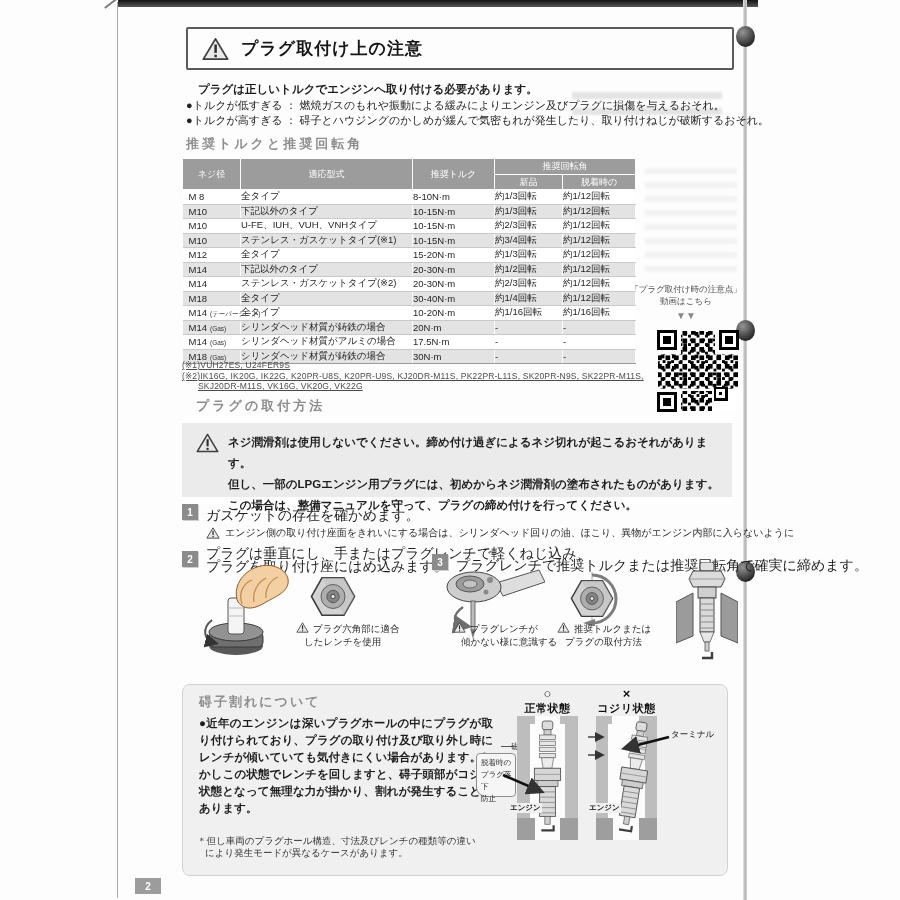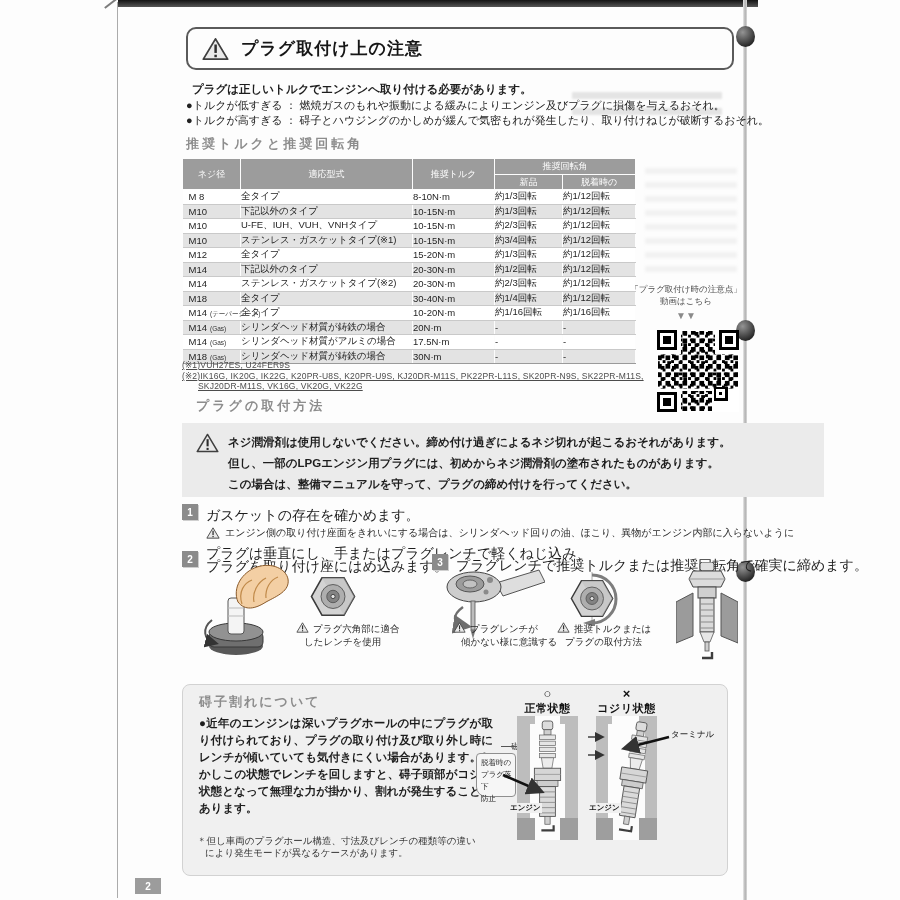--- a/index.html
+++ b/index.html
@@ -11,25 +11,25 @@
   .left-edge{left:117px;top:2px;width:1px;height:896px;background:#ababab;}
   .curl{left:101px;top:-4px;width:36px;height:2px;background:#7c7c7c;transform:rotate(-38deg);}
   .bind-line{left:743px;top:0;width:4px;height:900px;background:linear-gradient(90deg,#e9e9e9,#b1b1b1 55%,#dadada);}
   .bead{width:19px;height:21px;border-radius:50%;background:radial-gradient(circle at 35% 30%,#949494,#262626 75%);left:736px;}
   .bleed{pointer-events:none;}
   .bleed-block{background:#d2d2d2;border-radius:3px;opacity:.75;filter:blur(1.1px);}
   .bleed-lines{background:repeating-linear-gradient(180deg,#c6c6c6 0 7px,transparent 7px 16px);opacity:.45;filter:blur(1.2px);}
   .bleed-faint{background:repeating-linear-gradient(180deg,#d8d8d8 0 6px,transparent 6px 14px);opacity:.3;filter:blur(1.4px);}
 
   
-  .hdr-box{left:186px;top:27px;width:548px;height:43px;border:2px solid #5a5a5a;border-radius:10px;
+  .hdr-box{left:186px;top:27px;width:548px;height:43px;border:2px solid #5a5a5a;border-radius:2px;
            display:flex;align-items:center;gap:12px;padding-left:14px;box-sizing:border-box;background:#fdfdfd;}
   .hdr-title{font-size:17px;font-weight:bold;color:#161616;letter-spacing:1px;}
 
-  .lead{left:192px;top:82px;font-size:11.5px;font-weight:bold;color:#1d1d1d;}
+  .lead{left:198px;top:82px;font-size:11.5px;font-weight:bold;color:#1d1d1d;}
   .bullet{left:186px;font-size:11px;color:#222;}
 
   .sec-title{font-size:13px;font-weight:bold;color:#8d8d8d;letter-spacing:3px;}
 
   
   .tq-table{left:182px;top:158px;border-collapse:collapse;table-layout:fixed;width:453px;font-size:9.5px;}
   .tq-table th{background:#9c9c9c;color:#fff;font-weight:normal;font-size:9px;border:1px solid #fdfdfd;padding:0;}
   .tq-table tr.h1 th{height:15px;}
   .tq-table tr.h2 th{height:14px;}
   .tq-table td{height:13.5px;padding:0;text-align:left;border-bottom:1px solid #c9c9c9;border-right:1px solid #fdfdfd;color:#1e1e1e;}
@@ -39,21 +39,21 @@
   .t-size{text-align:left !important;padding-left:6px !important;white-space:nowrap;}
   .t-note{font-size:6.5px;color:#333;margin-left:3px;}
   .fnote{left:182px;font-size:8.5px;color:#4c4c4c;letter-spacing:.2px;text-decoration:underline;}
 
   
   .qr-cap{left:628px;width:116px;text-align:center;font-size:8.5px;color:#4a4a4a;}
   .qr-arrows{left:628px;width:116px;text-align:center;font-size:10px;color:#8a8a8a;line-height:8px;}
   .qr-svg{left:657px;top:330px;}
 
   
-  .caution-box{left:182px;top:423px;width:642px;height:74px;background:#ebebeb;box-sizing:border-box;
+  .caution-box{left:182px;top:423px;width:550px;height:74px;background:#ebebeb;box-sizing:border-box;
                padding:9px 10px 0 46px;}
   .caution-box .tri-pos{position:absolute;left:14px;top:10px;}
   .caution-line{font-size:11.5px;font-weight:bold;color:#1d1d1d;line-height:21px;}
 
   .step-badge{width:16px;height:16px;background:#8b8b8b;color:#fff;font-size:10px;font-weight:bold;
               display:flex;align-items:center;justify-content:center;box-shadow:1px 1px 0 #cfcfcf;}
   .step-text{font-size:14px;color:#1e1e1e;}
   .substep{font-size:10px;color:#2a2a2a;display:flex;align-items:center;gap:5px;}
   .cap{font-size:9.5px;color:#2a2a2a;line-height:13px;}
   .cap .c2{margin-left:8px;}

